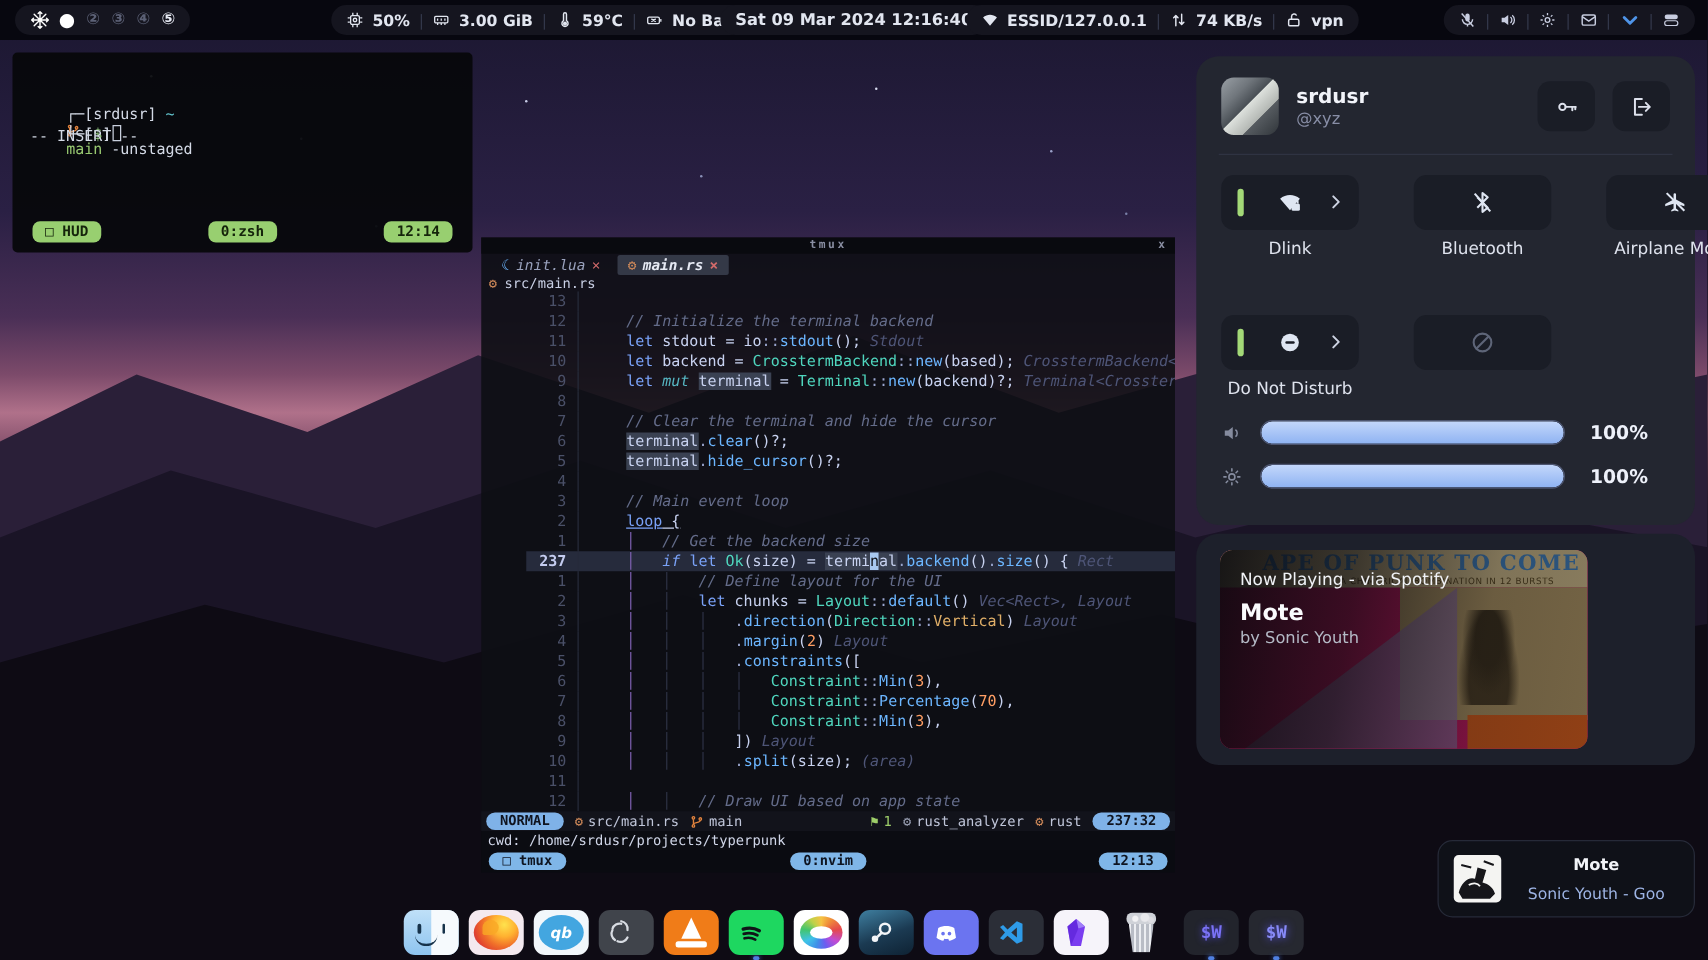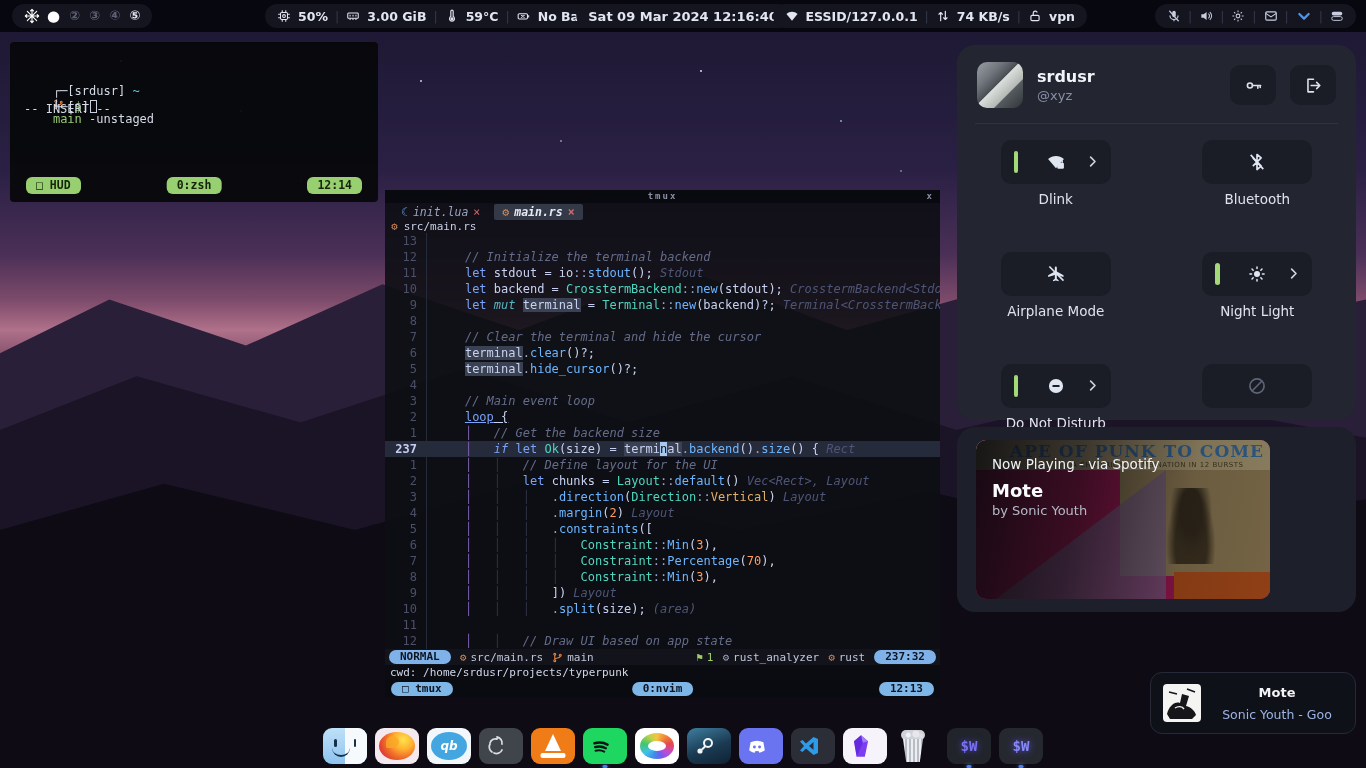--- a/index.html
+++ b/index.html
@@ -31,21 +31,21 @@
   
   #editor { position:absolute; left:385px; top:190px; width:555px; height:508px; background:rgba(13,14,20,0.90); font-family:"DejaVu Sans Mono",monospace; }
   #etitle { position:absolute; left:0; top:0; width:100%; height:13px; background:rgba(9,10,14,0.9); color:#8a8fa3; font-size:9px; text-align:center; line-height:13px; letter-spacing:2px; font-weight:bold; }
   #etitle .closex { position:absolute; right:8px; top:0; letter-spacing:0; }
   #tabline { position:absolute; left:0; top:13px; width:100%; height:17px; display:flex; align-items:center; padding-left:8px; gap:6px; font-size:11.5px; }
   .tab { display:flex; align-items:center; gap:5px; padding:1px 8px; border-radius:2px; color:#9aa2bd; font-style:italic; }
   .tab.active { background:#343947; color:#e6eaf4; font-weight:bold; }
   .tab .tx { color:#d16a6a; font-style:normal; }
   #winbar { position:absolute; left:0; top:30px; width:100%; height:13px; display:flex; align-items:center; gap:6px; padding-left:6px; font-size:11px; color:#c8cfe4; }
   #code { position:absolute; left:0; top:43px; width:100%; height:416px; overflow:hidden; font-size:12px; line-height:16px; }
-  .crow { display:flex; height:16px; white-space:pre; }
+  .crow { display:flex; height:16px; white-space:pre;margin-left:36px; }
   .crow.cur { background:#262b3c; }
   .lnum { width:42px; flex:none; text-align:right; padding-right:9px; color:#4a5068; border-right:1px solid #262b3a; margin-right:9px; }
   .crow.cur .lnum { color:#c5cdf0; font-weight:bold; }
   .s-pln { color:#c8d2f0; } .s-cm { color:#646c8a; font-style:italic; }
   .s-kw { color:#7aa2f7; } .s-kwi { color:#7aa2f7; font-style:italic; }
   .s-kwu { color:#7aa2f7; text-decoration:underline; } .s-pu { color:#c8d2f0; text-decoration:underline; }
   .s-cy { color:#56b6c2; font-style:italic; } .s-ty { color:#4fd6be; } .s-fn { color:#6cb6ff; }
   .s-num { color:#ff9e64; } .s-enm { color:#e0af68; } .s-pn { color:#9aa5ce; }
   .s-hint { color:#4e5577; font-style:italic; } .s-hl { color:#c8d2f0; background:#3a4152; }
   .s-cur { color:#0c0e14; background:#a8c8f0; } .s-gd { color:#2e3347; } .s-gp { color:#7f61b3; }
@@ -59,21 +59,21 @@
   
   #ccard { position:absolute; left:957px; top:45px; width:399px; height:375px; background:#232630; border-radius:18px; color:#eef0f6; }
   #cc-header { display:flex; align-items:center; padding:17px 20px 15px 20px; gap:14px; }
   #avatar { width:46px; height:46px; border-radius:10px; flex:none;
     background:linear-gradient(135deg,#9aa0a6 0%,#70767c 28%,#494f55 46%,#dce0dc 47%,#b4b8b4 68%,#565b60 69%,#30353a 100%); }
   .uname { font-size:16px; font-weight:bold; color:#f2f4fa; }
   .uhandle { font-size:13px; color:#888ea6; margin-top:2px; }
   .hbtn { width:46px; height:40px; background:#1a1d26; border-radius:10px; display:flex; align-items:center; justify-content:center; }
   .hbtn svg { width:19px; height:19px; }
   #cc-divider { height:1px; background:#2f3342; margin:0 18px; }
-  #toggles { display:grid; grid-template-columns:repeat(2,1fr); column-gap:14px; row-gap:10px; padding:16px 20px 4px 20px;gap:44px; }
+  #toggles { display:grid; grid-template-columns:repeat(4,1fr); column-gap:14px; row-gap:10px; padding:16px 20px 4px 20px;gap:44px; }
   .tcell { display:flex; flex-direction:column; align-items:center; gap:7px; }
   .tbtn { width:110px; height:44px; background:#1a1d26; border-radius:10px; display:flex; align-items:center; justify-content:center; position:relative; }
   .tbtn .ind { position:absolute; left:13px; top:11px; width:4.5px; height:22px; border-radius:3px; background:#a3d977; }
   .tbtn .ticon svg { width:20px; height:20px; display:block; }
   .tbtn .chev { position:absolute; right:11px; top:14px; }
   .tbtn .chev svg { width:15px; height:15px; display:block; }
   .tlabel { font-size:13.5px; color:#dfe3ee; height:17px; }
   #sliders { padding:12px 20px 0 20px; display:flex; flex-direction:column; gap:15px; }
   .srow { display:flex; align-items:center; gap:14px; }
   .srow .sicon svg { width:17px; height:17px; display:block; }
@@ -251,21 +251,21 @@
     </div>
   </div>
   <div id="winbar">
     <span style="color:#d08a5a;">⚙</span>
     <span>src/main.rs</span>
   </div>
   <div id="code">
       <div class="crow"><span class="lnum">13</span><span></span></div>
       <div class="crow"><span class="lnum">12</span><span><span class="s-pln">    </span><span class="s-cm">// Initialize the terminal backend</span></span></div>
       <div class="crow"><span class="lnum">11</span><span><span class="s-pln">    </span><span class="s-kw">let</span><span class="s-pln"> stdout = io</span><span class="s-pn">::</span><span class="s-fn">stdout</span><span class="s-pln">();</span><span class="s-hint"> Stdout</span></span></div>
-      <div class="crow"><span class="lnum">10</span><span><span class="s-pln">    </span><span class="s-kw">let</span><span class="s-pln"> backend = </span><span class="s-ty">CrosstermBackend</span><span class="s-pn">::</span><span class="s-fn">new</span><span class="s-pln">(stdout);</span><span class="s-hint"> CrosstermBackend&lt;Stdout</span></span></div>
+      <div class="crow"><span class="lnum">10</span><span><span class="s-pln">    </span><span class="s-kw">let</span><span class="s-pln"> backend = </span><span class="s-ty">CrosstermBackend</span><span class="s-pn">::</span><span class="s-fn">new</span><span class="s-pln">(based);</span><span class="s-hint"> CrosstermBackend&lt;Stdout</span></span></div>
       <div class="crow"><span class="lnum">9</span><span><span class="s-pln">    </span><span class="s-kw">let </span><span class="s-cy">mut </span><span class="s-hl">terminal</span><span class="s-pln"> = </span><span class="s-ty">Terminal</span><span class="s-pn">::</span><span class="s-fn">new</span><span class="s-pln">(backend)?;</span><span class="s-hint"> Terminal&lt;CrosstermBacken</span></span></div>
       <div class="crow"><span class="lnum">8</span><span></span></div>
       <div class="crow"><span class="lnum">7</span><span><span class="s-pln">    </span><span class="s-cm">// Clear the terminal and hide the cursor</span></span></div>
       <div class="crow"><span class="lnum">6</span><span><span class="s-pln">    </span><span class="s-hl">terminal</span><span class="s-pn">.</span><span class="s-fn">clear</span><span class="s-pln">()?;</span></span></div>
       <div class="crow"><span class="lnum">5</span><span><span class="s-pln">    </span><span class="s-hl">terminal</span><span class="s-pn">.</span><span class="s-fn">hide_cursor</span><span class="s-pln">()?;</span></span></div>
       <div class="crow"><span class="lnum">4</span><span></span></div>
       <div class="crow"><span class="lnum">3</span><span><span class="s-pln">    </span><span class="s-cm">// Main event loop</span></span></div>
       <div class="crow"><span class="lnum">2</span><span><span class="s-pln">    </span><span class="s-kwu">loop</span><span class="s-pu"> {</span></span></div>
       <div class="crow"><span class="lnum">1</span><span><span class="s-pln">    </span><span class="s-gp">│</span><span class="s-pln">   </span><span class="s-cm">// Get the backend size</span></span></div>
       <div class="crow cur"><span class="lnum">237</span><span><span class="s-pln">    </span><span class="s-gp">│</span><span class="s-pln">   </span><span class="s-kwi">if </span><span class="s-kw">let </span><span class="s-ty">Ok</span><span class="s-pln">(size) = </span><span class="s-hl">termi</span><span class="s-cur">n</span><span class="s-hl">al</span><span class="s-pn">.</span><span class="s-fn">backend</span><span class="s-pln">()</span><span class="s-pn">.</span><span class="s-fn">size</span><span class="s-pln">() {</span><span class="s-hint"> Rect</span></span></div>

